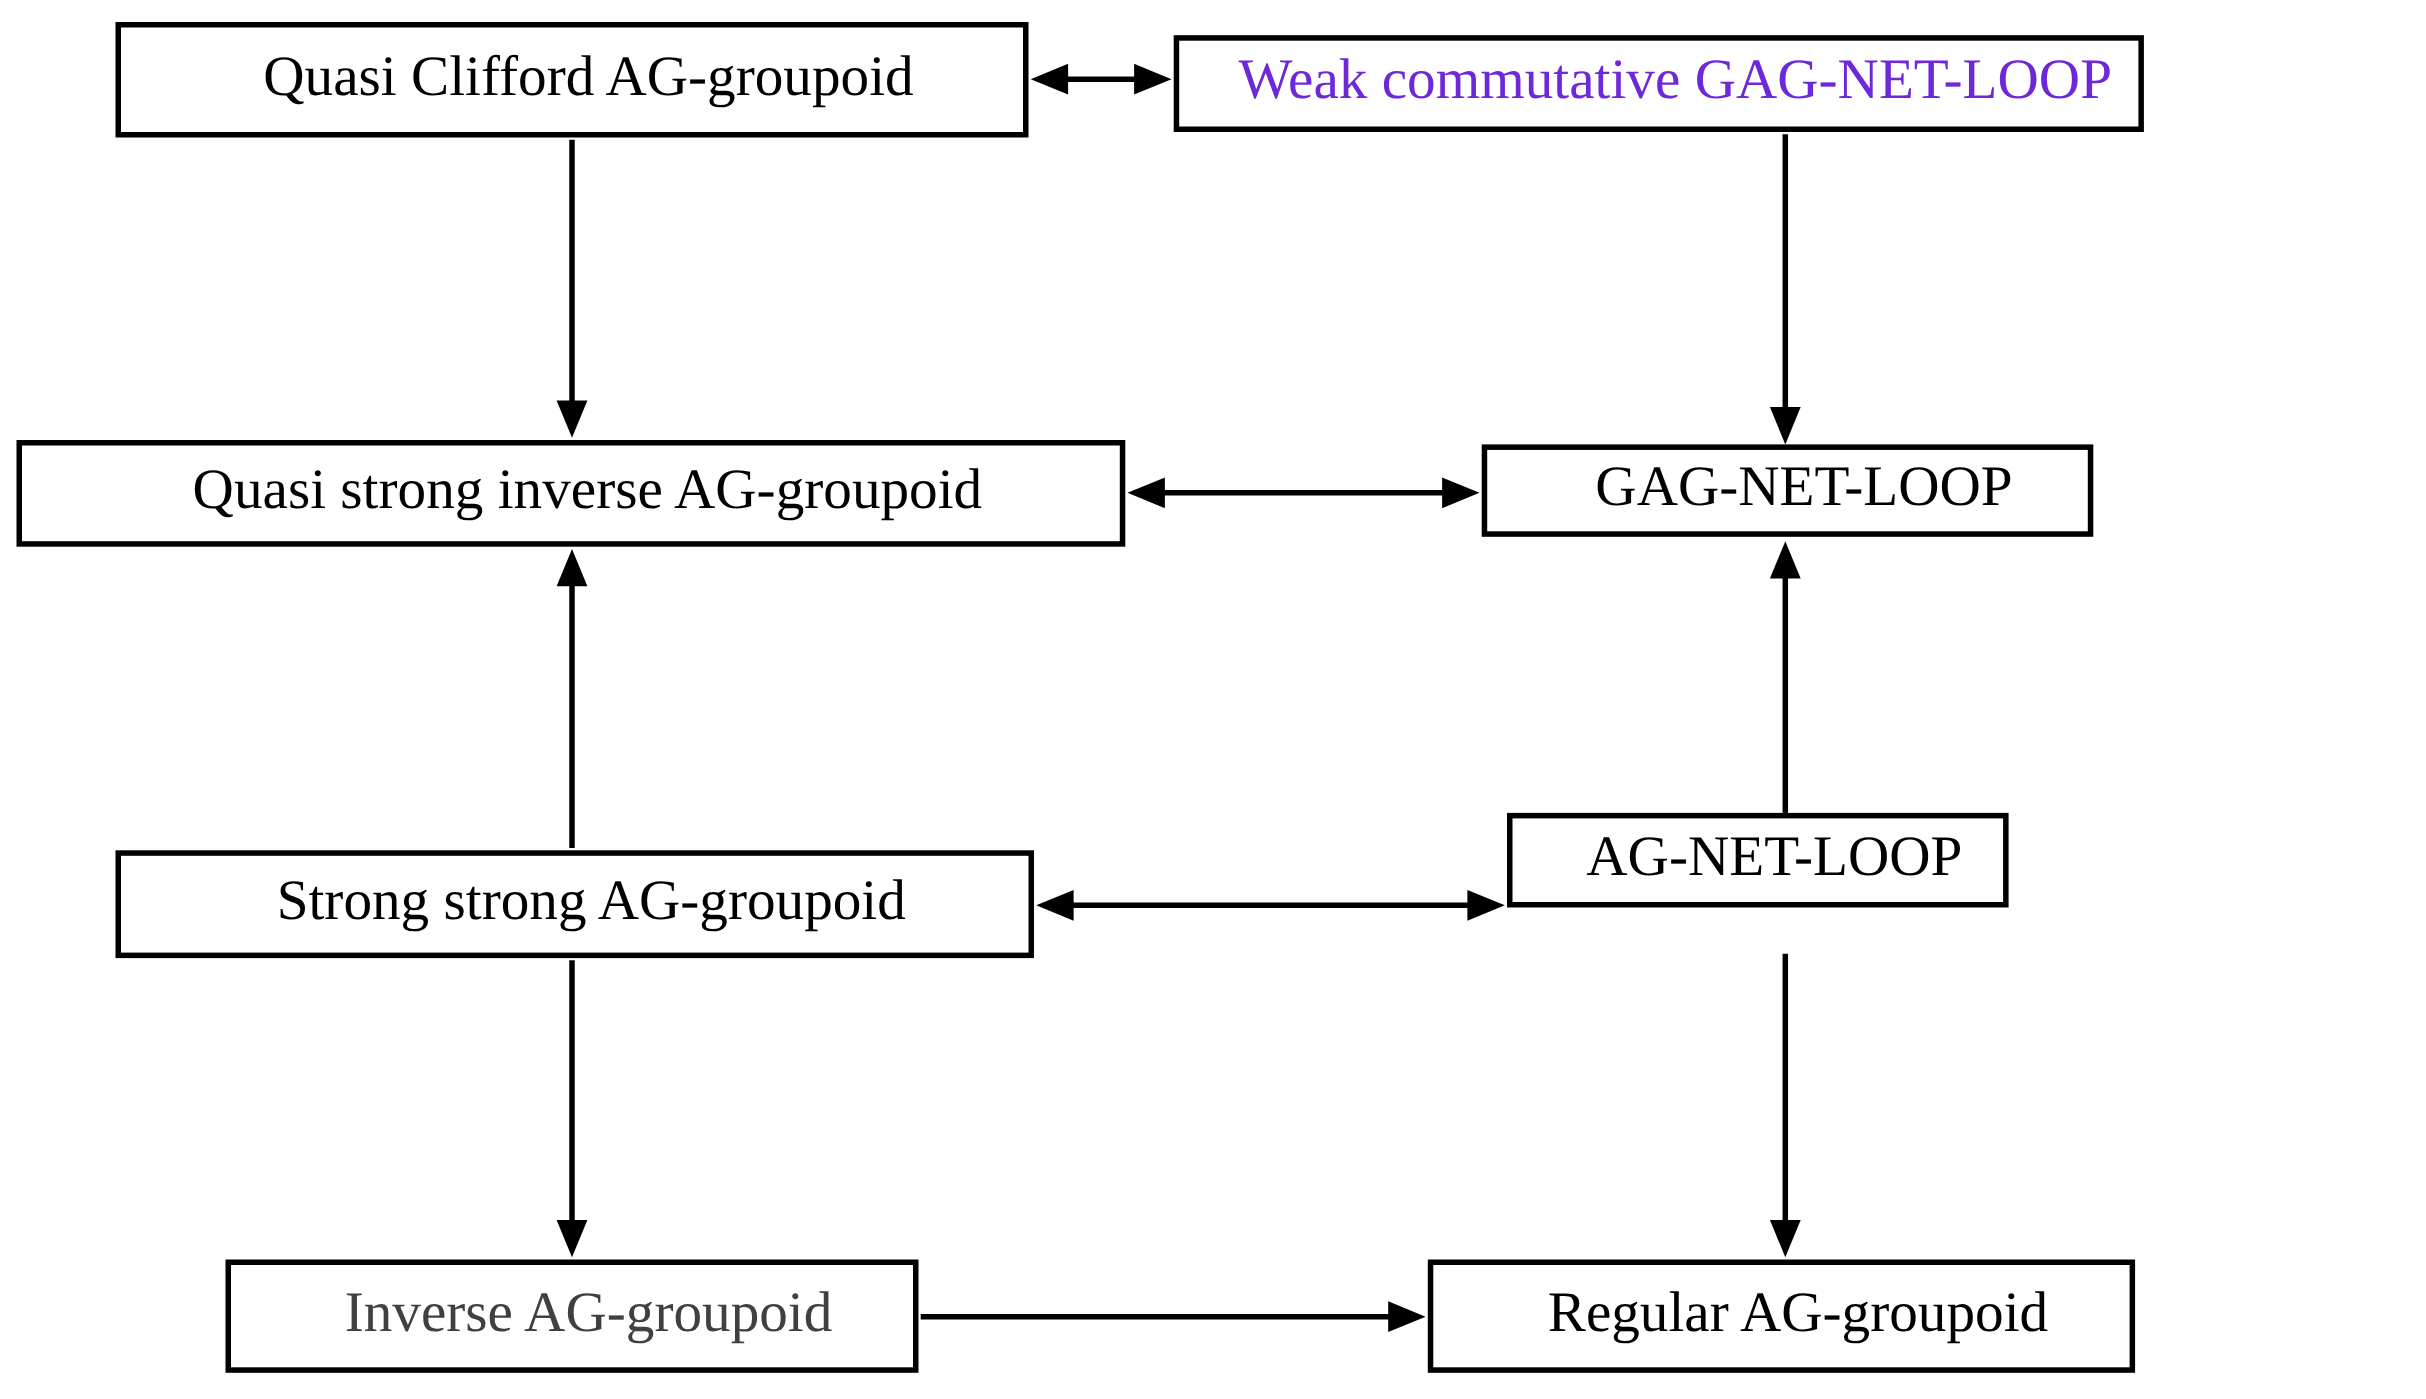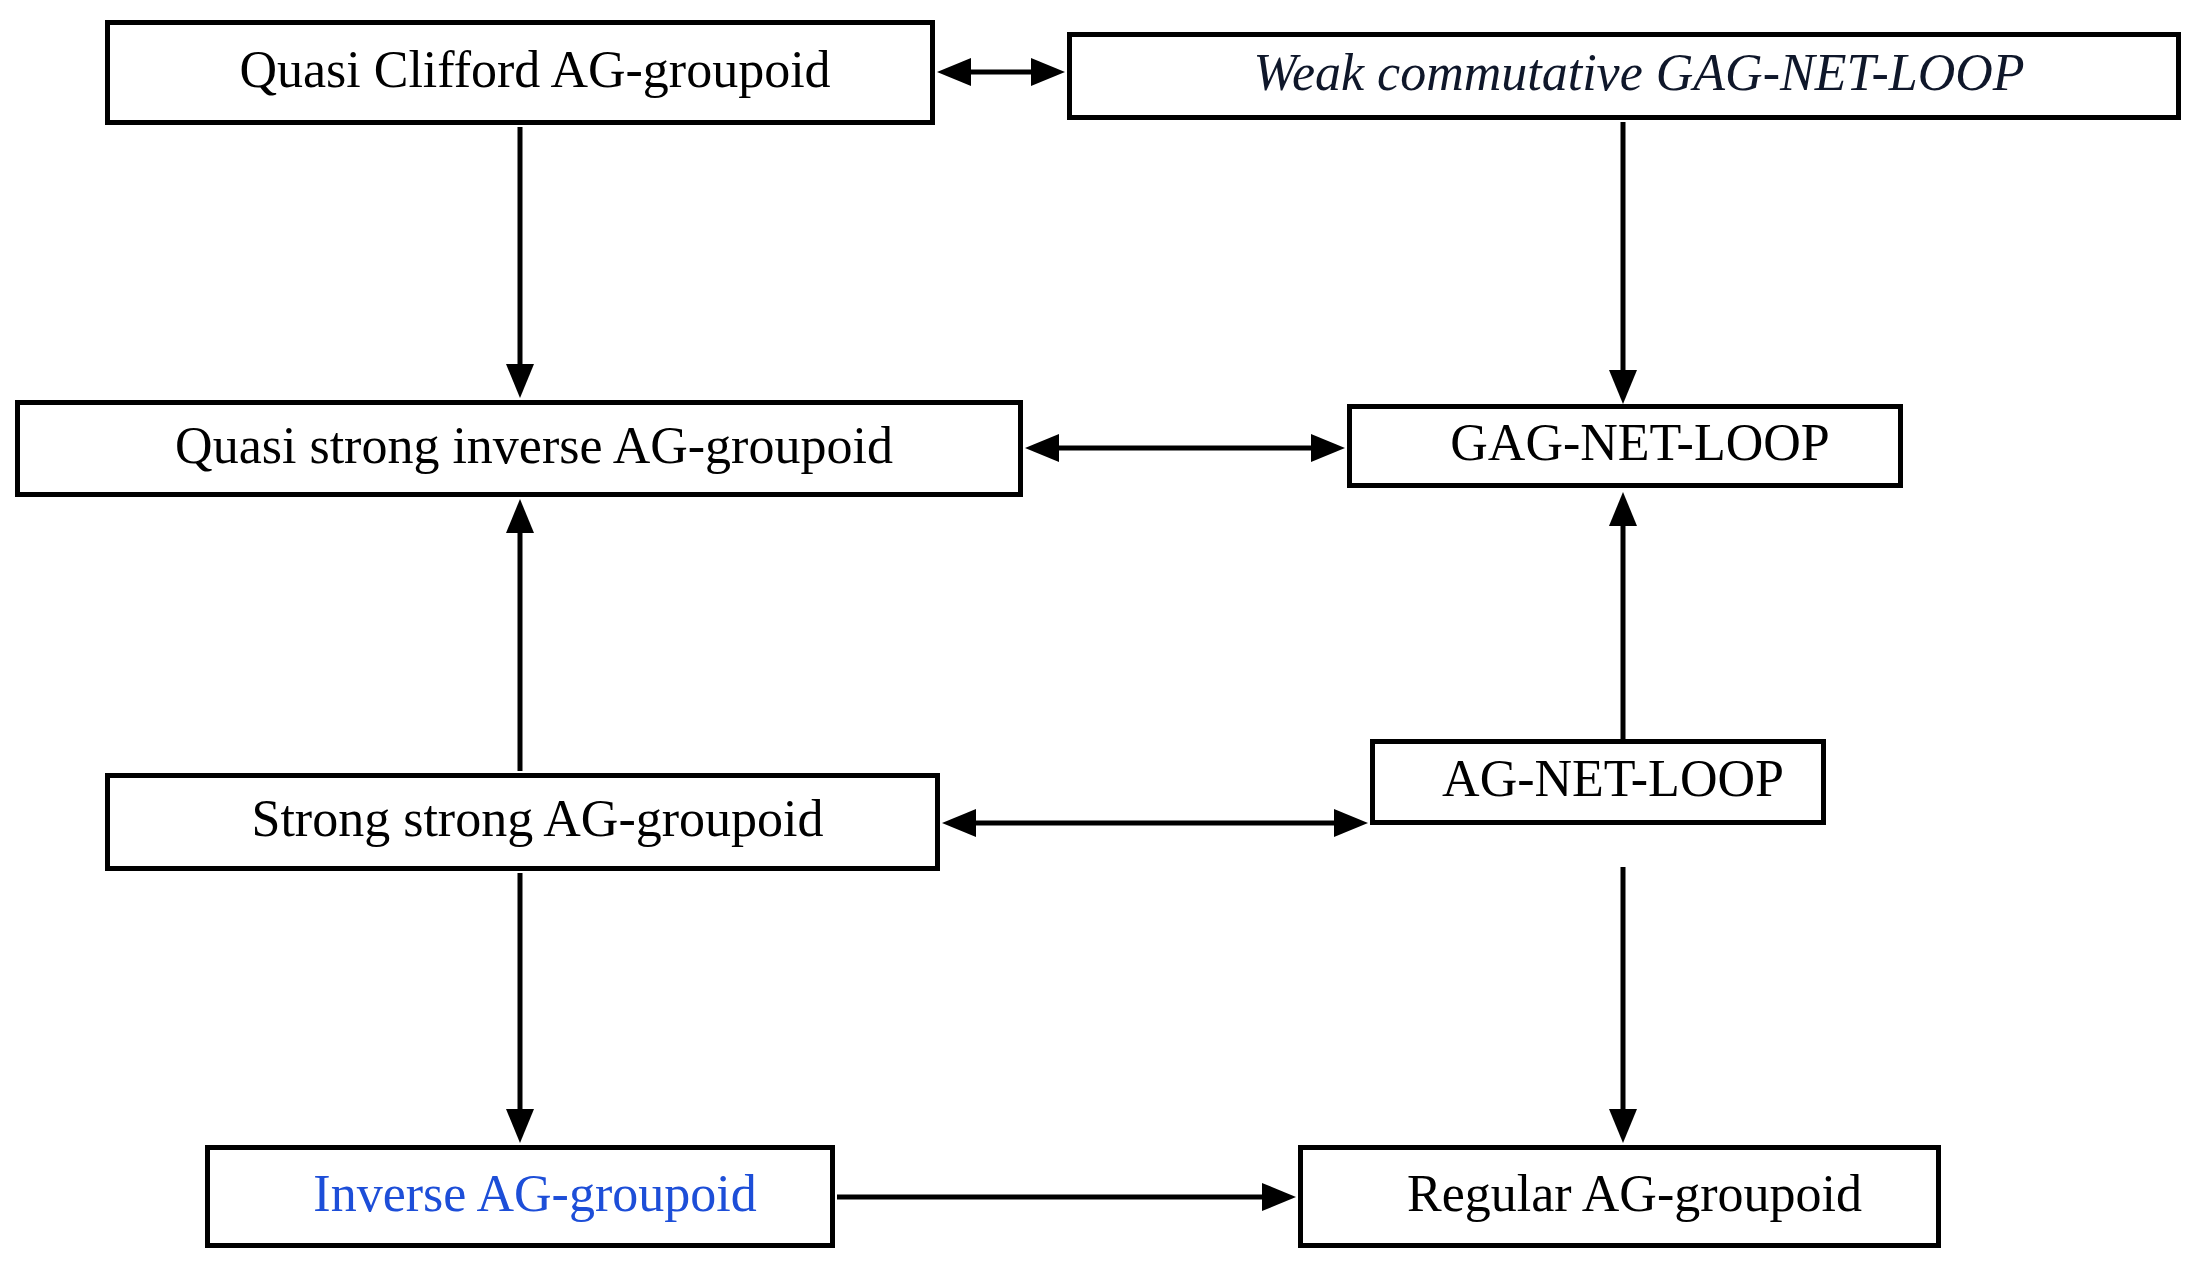--- a/index.html
+++ b/index.html
@@ -83,35 +83,35 @@
       </g>
       <g>
         <line x1="837" y1="1197" x2="1272.2" y2="1197" stroke="#000000" stroke-width="5"></line>
         <polygon points="1296,1197 1262,1211 1262,1183" fill="#000000"></polygon>
       </g>
     </svg>
   <div id="node-layer">
       <div class="node" style="left: 105px; top: 20px; width: 830px; height: 105px; border-color: rgb(0, 0, 0); color: rgb(0, 0, 0);">
         <span>Quasi Clifford AG-groupoid</span>
       </div>
-      <div class="node" style="left: 1067px; top: 32px; width: 1114px; height: 88px; border-color: rgb(0, 0, 0); color: #0f172a; font-style: italic;">
+      <div class="node" style="left: 1067px; top: 32px; width: 882px; height: 88px; border-color: rgb(0, 0, 0); color: #6d28d9;">
         <span>Weak commutative GAG-NET-LOOP</span>
       </div>
       <div class="node" style="left: 15px; top: 400px; width: 1008px; height: 97px; border-color: rgb(0, 0, 0); color: rgb(0, 0, 0); text-align: center;">
         <span>Quasi strong inverse AG-groupoid</span>
       </div>
       <div class="node" style="left: 1347px; top: 404px; width: 556px; height: 84px; border-color: rgb(0, 0, 0); color: rgb(0, 0, 0);">
         <span>GAG-NET-LOOP</span>
       </div>
       <div class="node" style="left: 105px; top: 773px; width: 835px; height: 98px; border-color: rgb(0, 0, 0); color: rgb(0, 0, 0);">
         <span>Strong strong AG-groupoid</span>
       </div>
       <div class="node" style="left: 1370px; top: 739px; width: 456px; height: 86px; border-color: rgb(0, 0, 0); color: rgb(0, 0, 0);">
         <span>AG-NET-LOOP</span>
       </div>
-      <div class="node" style="left: 205px; top: 1145px; width: 630px; height: 103px; border-color: rgb(0, 0, 0); color: #1d4ed8;">
+      <div class="node" style="left: 205px; top: 1145px; width: 630px; height: 103px; border-color: rgb(0, 0, 0); color: #404040;">
         <span>Inverse AG-groupoid</span>
       </div>
       <div class="node" style="left: 1298px; top: 1145px; width: 643px; height: 103px; border-color: rgb(0, 0, 0); color: rgb(0, 0, 0);">
         <span>Regular AG-groupoid</span>
       </div>
     </div>
 </div>
 
 </body></html>

